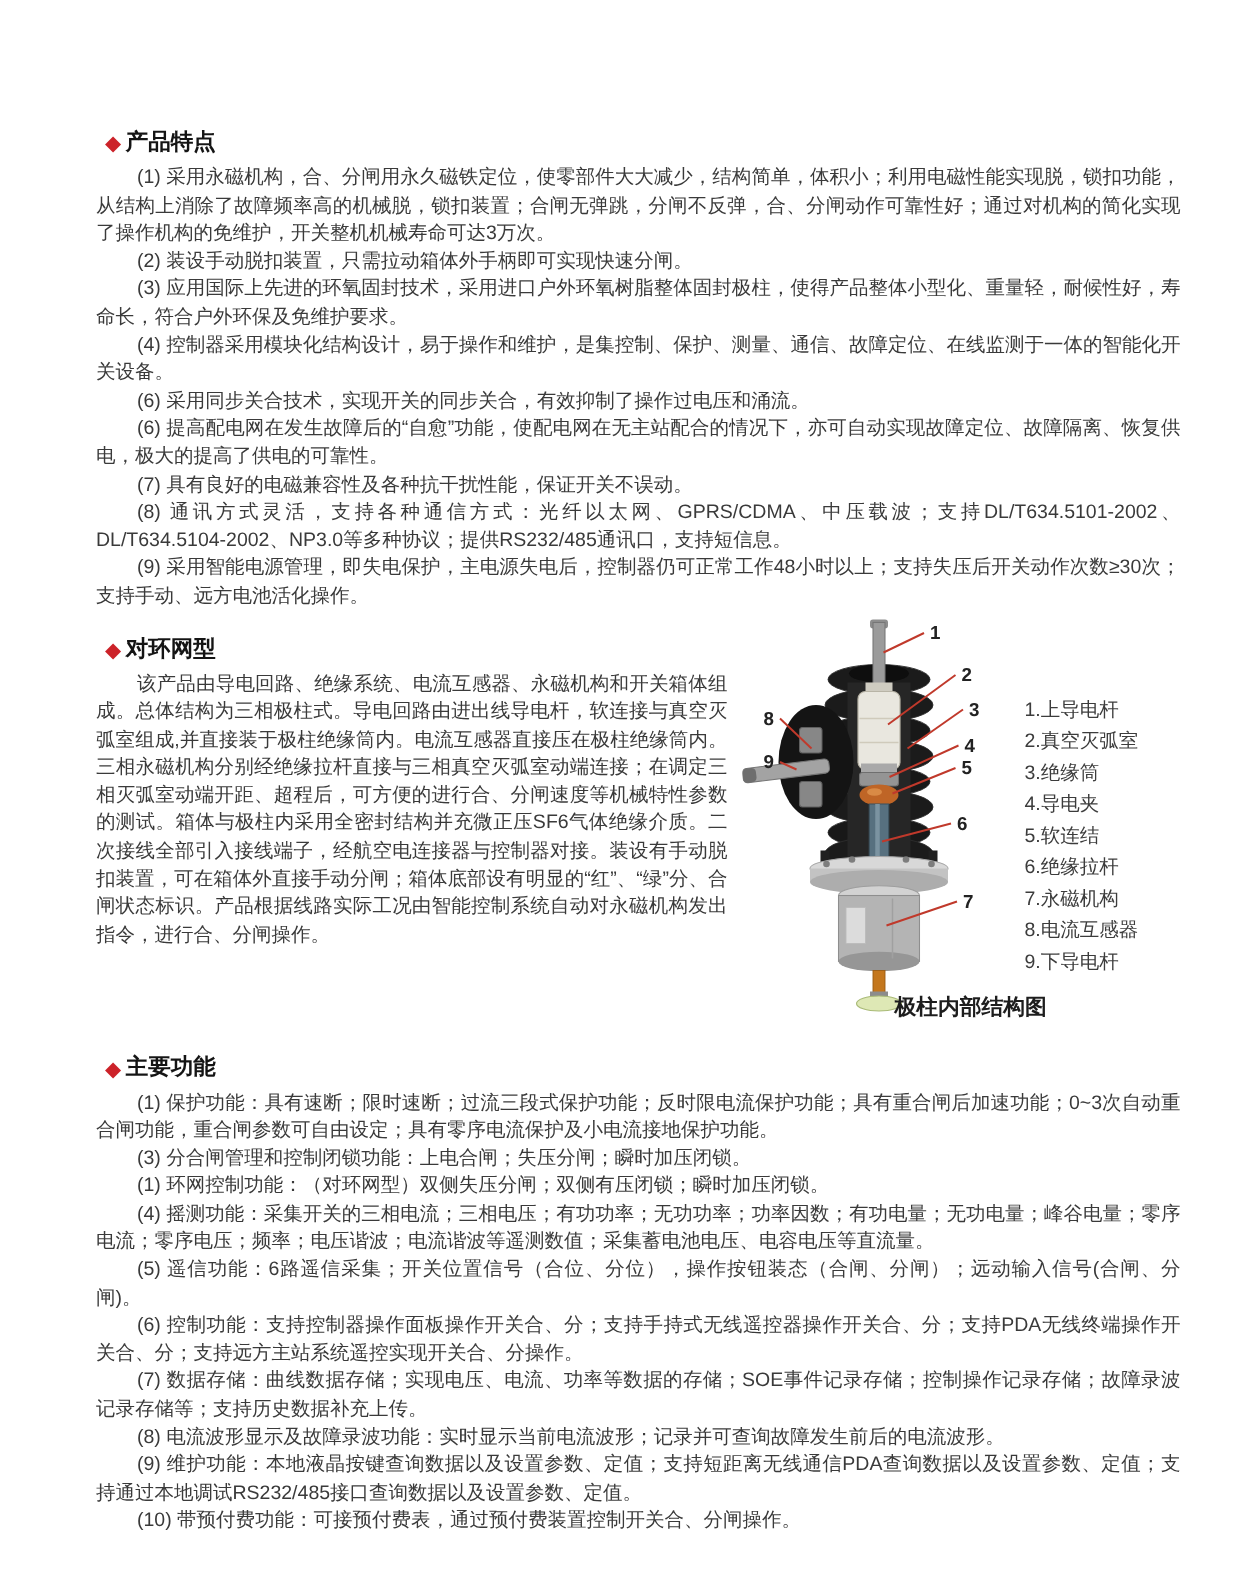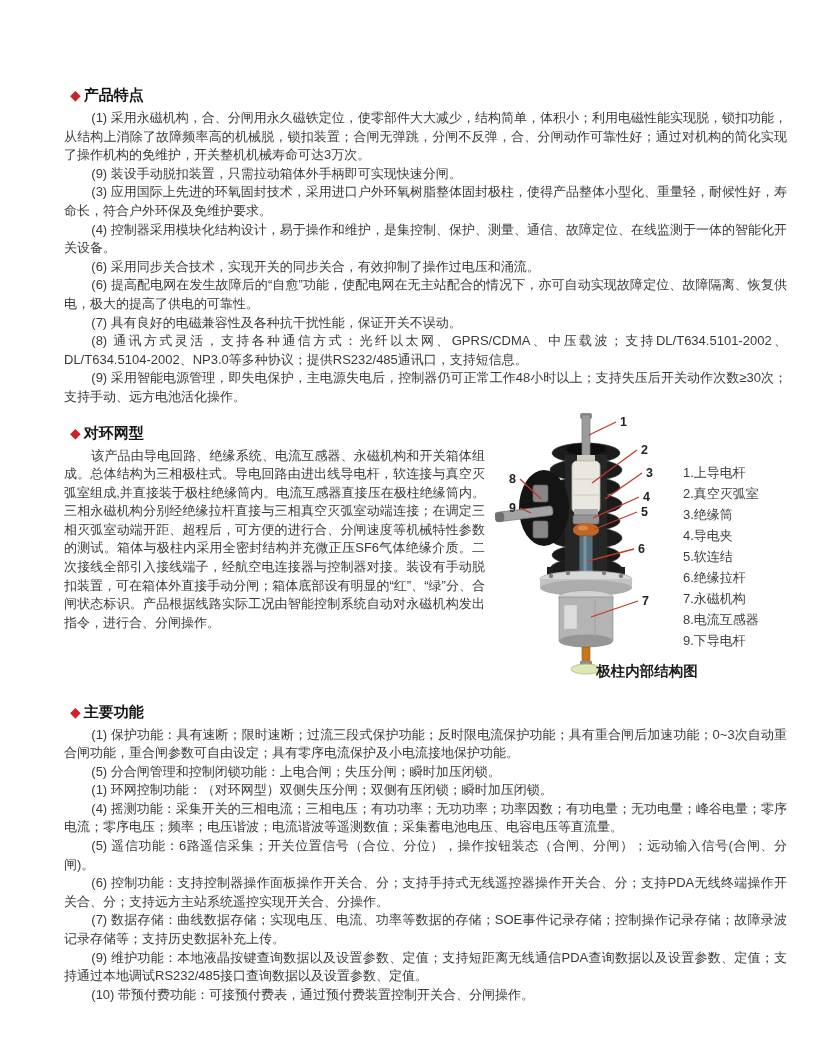--- a/index.html
+++ b/index.html
@@ -32,21 +32,21 @@
 <body>
 
 <div class="page">
 
   <div class="section">
     <h2 class="sec-heading">
       <span class="diamond">◆</span>
       <span>产品特点</span>
     </h2>
     <p>(1) 采用永磁机构，合、分闸用永久磁铁定位，使零部件大大减少，结构简单，体积小；利用电磁性能实现脱，锁扣功能，从结构上消除了故障频率高的机械脱，锁扣装置；合闸无弹跳，分闸不反弹，合、分闸动作可靠性好；通过对机构的简化实现了操作机构的免维护，开关整机机械寿命可达3万次。</p>
-    <p>(9) 装设手动脱扣装置，只需拉动箱体外手柄即可实现快速分闸。</p>
+    <p>(2) 装设手动脱扣装置，只需拉动箱体外手柄即可实现快速分闸。</p>
     <p>(3) 应用国际上先进的环氧固封技术，采用进口户外环氧树脂整体固封极柱，使得产品整体小型化、重量轻，耐候性好，寿命长，符合户外环保及免维护要求。</p>
     <p>(4) 控制器采用模块化结构设计，易于操作和维护，是集控制、保护、测量、通信、故障定位、在线监测于一体的智能化开关设备。</p>
     <p>(6) 采用同步关合技术，实现开关的同步关合，有效抑制了操作过电压和涌流。</p>
     <p>(6) 提高配电网在发生故障后的“自愈”功能，使配电网在无主站配合的情况下，亦可自动实现故障定位、故障隔离、恢复供电，极大的提高了供电的可靠性。</p>
     <p>(7) 具有良好的电磁兼容性及各种抗干扰性能，保证开关不误动。</p>
     <p>(8) 通讯方式灵活，支持各种通信方式：光纤以太网、GPRS/CDMA、中压载波；支持DL/T634.5101-2002、DL/T634.5104-2002、NP3.0等多种协议；提供RS232/485通讯口，支持短信息。</p>
     <p>(9) 采用智能电源管理，即失电保护，主电源失电后，控制器仍可正常工作48小时以上；支持失压后开关动作次数≥30次；支持手动、远方电池活化操作。</p>
 
     <div class="figure">
       <svg viewBox="0 0 292 280" width="292" height="280">
@@ -175,23 +175,24 @@
     </h2>
     <p>该产品由导电回路、绝缘系统、电流互感器、永磁机构和开关箱体组成。总体结构为三相极柱式。导电回路由进出线导电杆，软连接与真空灭弧室组成,并直接装于极柱绝缘筒内。电流互感器直接压在极柱绝缘筒内。三相永磁机构分别经绝缘拉杆直接与三相真空灭弧室动端连接；在调定三相灭弧室动端开距、超程后，可方便的进行合、分闸速度等机械特性参数的测试。箱体与极柱内采用全密封结构并充微正压SF6气体绝缘介质。二次接线全部引入接线端子，经航空电连接器与控制器对接。装设有手动脱扣装置，可在箱体外直接手动分闸；箱体底部设有明显的“红”、“绿”分、合闸状态标识。产品根据线路实际工况由智能控制系统自动对永磁机构发出指令，进行合、分闸操作。</p>
   </div>
 
   <div class="section sec-functions">
     <h2 class="sec-heading">
       <span class="diamond">◆</span>
       <span>主要功能</span>
     </h2>
     <p>(1) 保护功能：具有速断；限时速断；过流三段式保护功能；反时限电流保护功能；具有重合闸后加速功能；0~3次自动重合闸功能，重合闸参数可自由设定；具有零序电流保护及小电流接地保护功能。</p>
-    <p>(5) 分合闸管理和控制闭锁功能：上电合闸；失压分闸；瞬时加压闭锁。</p>
+    <p>(3) 分合闸管理和控制闭锁功能：上电合闸；失压分闸；瞬时加压闭锁。</p>
     <p>(1) 环网控制功能：（对环网型）双侧失压分闸；双侧有压闭锁；瞬时加压闭锁。</p>
     <p>(4) 摇测功能：采集开关的三相电流；三相电压；有功功率；无功功率；功率因数；有功电量；无功电量；峰谷电量；零序电流；零序电压；频率；电压谐波；电流谐波等遥测数值；采集蓄电池电压、电容电压等直流量。</p>
     <p>(5) 遥信功能：6路遥信采集；开关位置信号（合位、分位），操作按钮装态（合闸、分闸）；远动输入信号(合闸、分闸)。</p>
     <p>(6) 控制功能：支持控制器操作面板操作开关合、分；支持手持式无线遥控器操作开关合、分；支持PDA无线终端操作开关合、分；支持远方主站系统遥控实现开关合、分操作。</p>
     <p>(7) 数据存储：曲线数据存储；实现电压、电流、功率等数据的存储；SOE事件记录存储；控制操作记录存储；故障录波记录存储等；支持历史数据补充上传。</p>
+    <p>(8) 电流波形显示及故障录波功能：实时显示当前电流波形；记录并可查询故障发生前后的电流波形。</p>
     <p>(9) 维护功能：本地液晶按键查询数据以及设置参数、定值；支持短距离无线通信PDA查询数据以及设置参数、定值；支持通过本地调试RS232/485接口查询数据以及设置参数、定值。</p>
     <p>(10) 带预付费功能：可接预付费表，通过预付费装置控制开关合、分闸操作。</p>
   </div>
 
 </div>
 
 </body></html>

